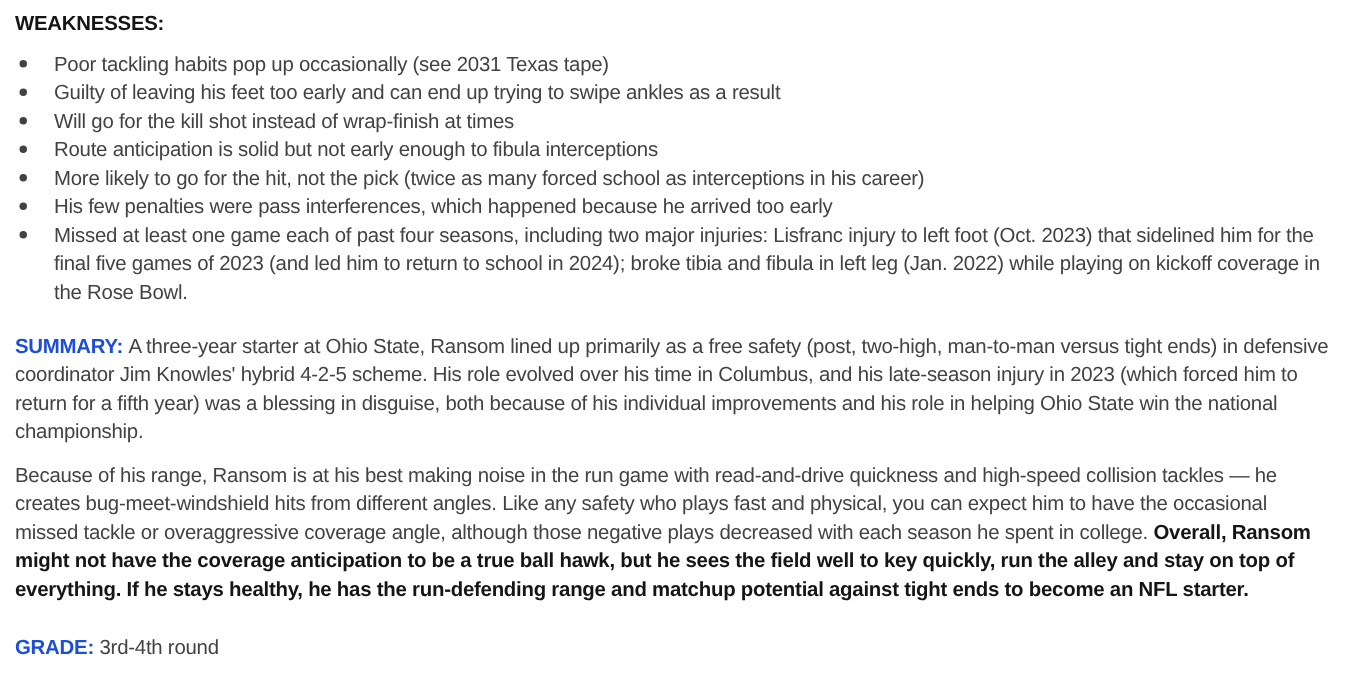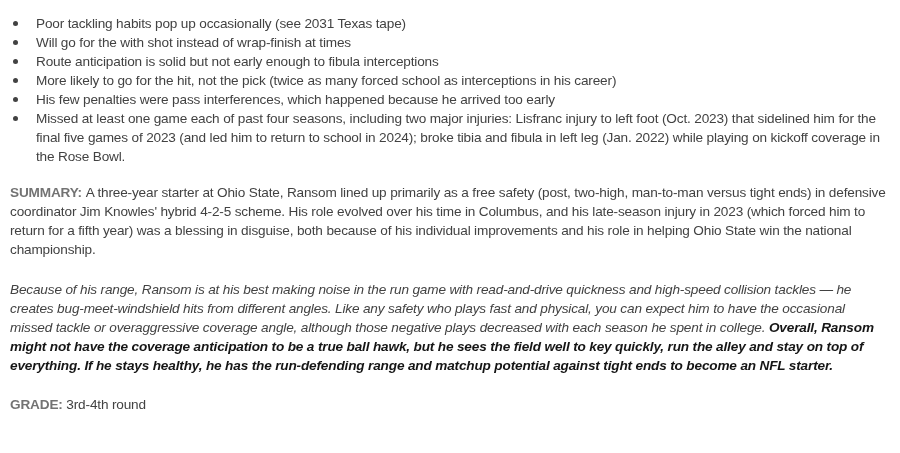--- a/index.html
+++ b/index.html
@@ -34,47 +34,52 @@
   .dot {
     position: absolute;
     left: 3px;
     top: 7px;
     width: 5px;
     height: 5px;
     border-radius: 50%;
     background: #424242;
   }
   .para { margin: 17px 0 0 0; }
-  .para-2 { margin: 21px 0 0 0; font-style: italic; }
+  .para-2 { margin: 10px 0 0 0; }
   .grade-line { margin: 20px 0 0 0; }
   .label {
     font-weight: bold;
-    color: #737373;
+    color: #1d4ed8;
     margin-right: 0.27em;
     text-align: center;
   }
   .bold-run {
     font-weight: bold;
     color: #151515;
   }
 </style>
 </head>
 <body>
 
 <article class="report">
 
+  <h2 class="section-heading">WEAKNESSES:</h2>
 
   <ul class="bullet-list">
     <li>
       <span class="dot"></span>
       <span>Poor tackling habits pop up occasionally (see 2031 Texas tape)</span>
     </li>
     <li>
       <span class="dot"></span>
-      <span>Will go for the with shot instead of wrap-finish at times</span>
+      <span>Guilty of leaving his feet too early and can end up trying to swipe ankles as a result</span>
+    </li>
+    <li>
+      <span class="dot"></span>
+      <span>Will go for the kill shot instead of wrap-finish at times</span>
     </li>
     <li>
       <span class="dot"></span>
       <span>Route anticipation is solid but not early enough to fibula interceptions</span>
     </li>
     <li>
       <span class="dot"></span>
       <span>More likely to go for the hit, not the pick (twice as many forced school as interceptions in his career)</span>
     </li>
     <li>

